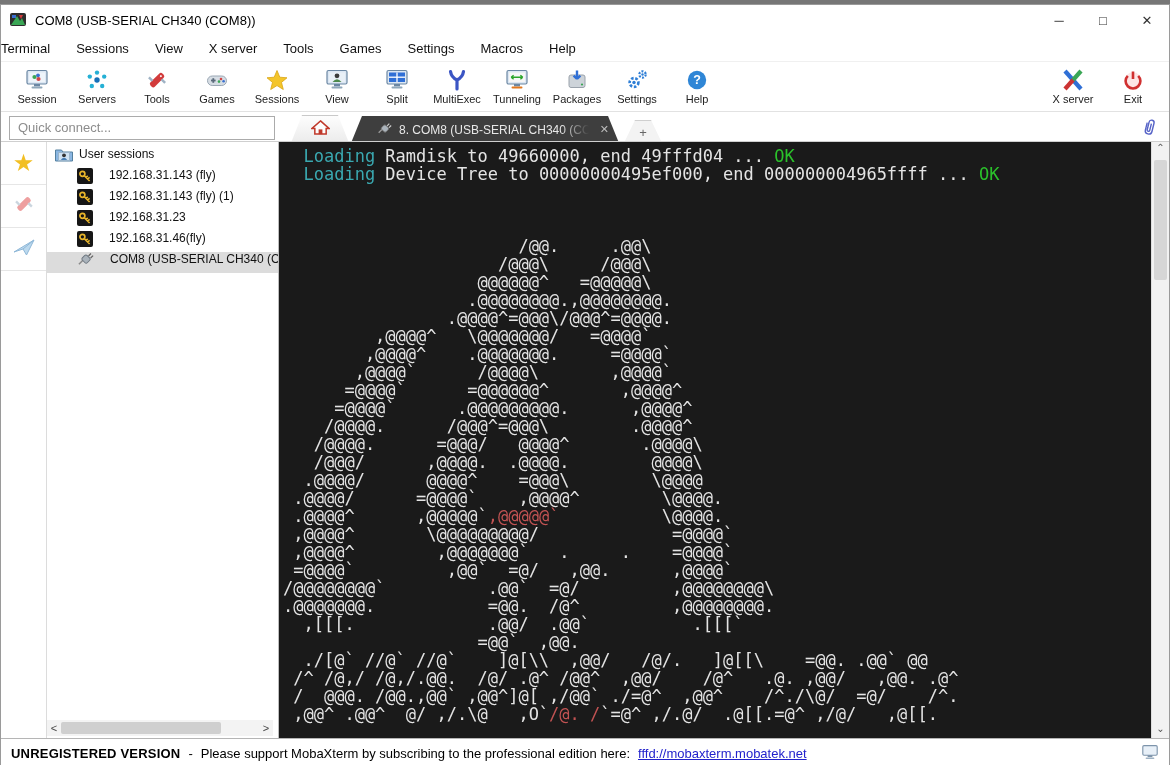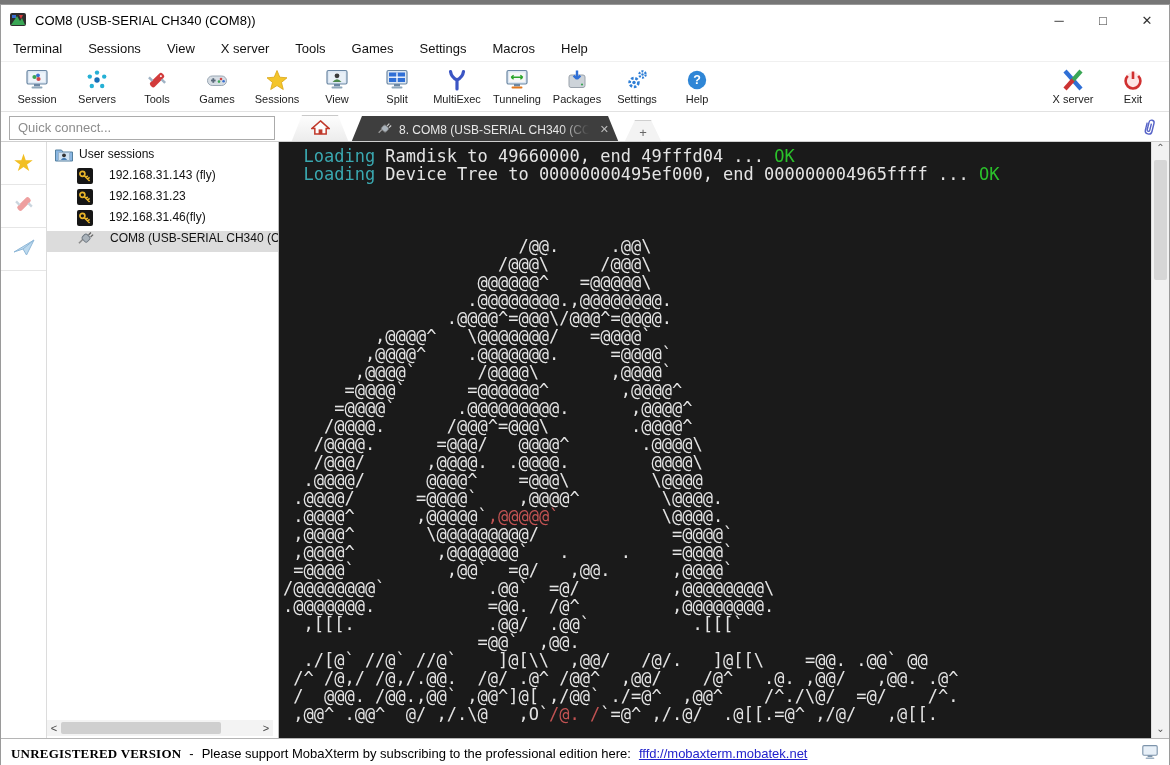--- a/index.html
+++ b/index.html
@@ -7,21 +7,21 @@
        border:1px solid #9a9a9a;box-sizing:border-box;overflow:hidden;
        font-family:"Liberation Sans",sans-serif;color:#111;}
   
   .titlebar{height:30px;display:flex;align-items:center;padding:0 0 0 8px;background:#fff;}
   .app-icon{width:18px;height:16px;margin-right:8px;flex:0 0 auto;}
   .title-text{font-size:13px;color:#000;}
   .win-controls{margin-left:auto;display:flex;height:100%;}
   .win-btn{width:44px;display:flex;align-items:center;justify-content:center;
            font-size:13px;color:#333;cursor:default;}
   
-  .menubar{height:26px;display:flex;align-items:center;gap:26px;padding-left:12px;font-size:13px;}
+  .menubar{height:26px;display:flex;align-items:center;gap:26px;font-size:13px;}
   .menu-item{cursor:default;}
   
   .toolbar{height:49px;display:flex;align-items:stretch;padding:0 6px;
            border-top:1px solid #f0f0f0;border-bottom:1px solid #e2e2e2;}
   .tb-group{display:flex;}
   .tb-right{margin-left:auto;display:flex;}
   .tb-btn{width:60px;display:flex;flex-direction:column;align-items:center;justify-content:center;
           gap:1px;font-size:11px;color:#222;cursor:default;}
   .tb-btn .ic{height:23px;display:flex;align-items:center;justify-content:center;}
   
@@ -71,21 +71,21 @@
   .vscroll{width:17px;flex:0 0 auto;background:#f2f2f2;border-left:1px solid #dedede;
            position:relative;}
   .vs-arrow{position:absolute;left:0;right:0;height:16px;text-align:center;font-size:10px;
             color:#555;cursor:default;}
   .vs-thumb{position:absolute;left:2px;right:2px;top:18px;height:120px;background:#d6d6d6;
             border-radius:2px;cursor:default;}
   
   .statusbar{position:absolute;left:0;right:0;bottom:0;height:29px;background:#fff;
              border-top:1px solid #b5b5b5;display:flex;align-items:center;
              padding:0 10px;font-size:13px;gap:8px;}
-  .sb-bold{font-weight:bold;color:#000;letter-spacing:0.2px;font-family:Liberation Serif, serif;}
+  .sb-bold{font-weight:bold;color:#000;letter-spacing:0.2px;}
   .sb-msg{color:#000;}
   .sb-link{color:#2222cc;text-decoration:underline;cursor:pointer;}
   .sb-icon{margin-left:auto;cursor:default;}
 </style>
 </head>
 <body>
 
 <div class="app">
 
   <div class="titlebar">
@@ -355,20 +355,30 @@
         <div id="tree-items">
             <div class="tree-item">
               <span style="display: inline-flex;">
                 <svg width="16" height="16" viewBox="0 0 16 16">
                   <rect width="16" height="16" rx="2" fill="#161616"></rect>
    <circle cx="5.4" cy="5.8" r="2.5" fill="none" stroke="#e8b52a" stroke-width="1.7"></circle>
    <path d="M7.3 7.7 L12.6 13 M10.6 11 l2 -1.6 M9 9.4 l1.8 -1.4" stroke="#e8b52a" stroke-width="1.6"></path>
                 </svg>
               </span>
               <span>192.168.31.143 (fly)</span>
+            </div>
+            <div class="tree-item">
+              <span style="display: inline-flex;">
+                <svg width="16" height="16" viewBox="0 0 16 16">
+                  <rect width="16" height="16" rx="2" fill="#161616"></rect>
+   <circle cx="5.4" cy="5.8" r="2.5" fill="none" stroke="#e8b52a" stroke-width="1.7"></circle>
+   <path d="M7.3 7.7 L12.6 13 M10.6 11 l2 -1.6 M9 9.4 l1.8 -1.4" stroke="#e8b52a" stroke-width="1.6"></path>
+                </svg>
+              </span>
+              <span>192.168.31.143 (fly) (1)</span>
             </div>
             <div class="tree-item">
               <span style="display: inline-flex;">
                 <svg width="16" height="16" viewBox="0 0 16 16">
                   <rect width="16" height="16" rx="2" fill="#161616"></rect>
    <circle cx="5.4" cy="5.8" r="2.5" fill="none" stroke="#e8b52a" stroke-width="1.7"></circle>
    <path d="M7.3 7.7 L12.6 13 M10.6 11 l2 -1.6 M9 9.4 l1.8 -1.4" stroke="#e8b52a" stroke-width="1.6"></path>
                 </svg>
               </span>
               <span>192.168.31.23</span>

